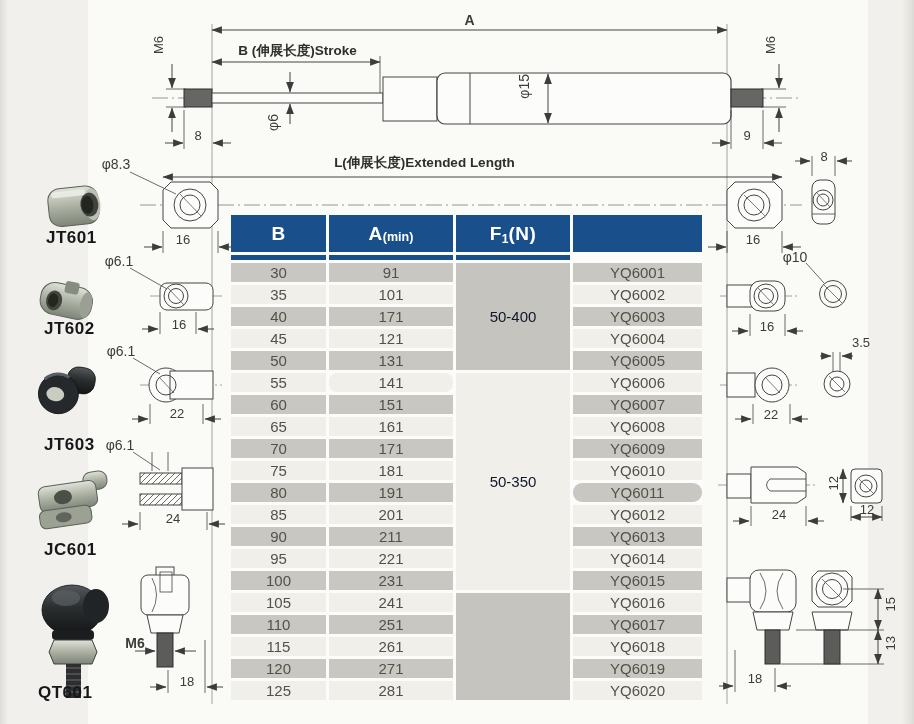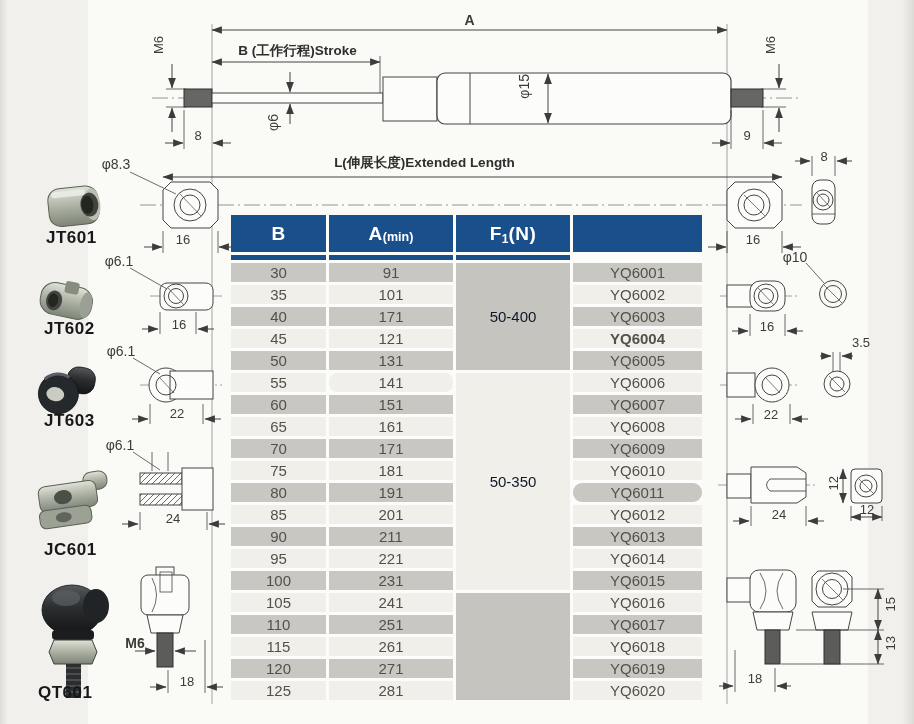--- a/index.html
+++ b/index.html
@@ -301,38 +301,38 @@
       <ellipse cx="96" cy="606" rx="13" ry="17" fill="#212426"></ellipse>
       <ellipse cx="66" cy="598" rx="14" ry="8" fill="#5a5f63" opacity="0.7"></ellipse>
       <rect x="52" y="630" width="42" height="10" rx="4" fill="#1b1d1f"></rect>
       <polygon points="54,640 92,640 97,652 92,664 54,664 49,652" fill="url(#met1)" stroke="#3f423c" stroke-width="1"></polygon>
       <rect x="66" y="664" width="15" height="34" fill="#2c2e30"></rect>
       <path d="M66,668 h15 M66,674 h15 M66,680 h15 M66,686 h15 M66,692 h15" stroke="#55585a" stroke-width="1.4"></path>
     </g>
   </svg>
 
   <div class="lbl big" style="left:212px;top:13px;width:515px;">A</div>
-  <div class="lbl cjk" style="left:210px;top:44px;width:175px;">B (工作行程)Stroke</div>
+  <div class="lbl cjk" style="left:210px;top:44px;width:175px;">B (伸展长度)Stroke</div>
   <div class="vlbl" style="left:152px;top:36px;">M6</div>
   <div class="vlbl" style="left:764px;top:36px;">M6</div>
   <div class="vlbl phi" style="left:266px;top:114px;">φ6</div>
   <div class="vlbl phi" style="left:517px;top:74px;">φ15</div>
   <div class="lbl" style="left:186px;top:129px;width:24px;">8</div>
   <div class="lbl" style="left:735px;top:129px;width:24px;">9</div>
   <div class="lbl cjk" style="left:212px;top:156px;width:425px;">L(伸展长度)Extended Length</div>
   <div class="lbl" style="left:168px;top:233px;width:30px;">16</div>
   <div class="lbl" style="left:738px;top:233px;width:30px;">16</div>
   <div class="lbl phi" style="left:96px;top:157px;width:40px;">φ8.3</div>
 
   <div class="lbl partid" style="left:46px;top:229px;">JT601</div>
   <div class="lbl phi" style="left:99px;top:254px;width:40px;">φ6.1</div>
   <div class="lbl partid" style="left:44px;top:320px;">JT602</div>
   <div class="lbl" style="left:164px;top:318px;width:30px;">16</div>
   <div class="lbl phi" style="left:101px;top:344px;width:40px;">φ6.1</div>
-  <div class="lbl partid" style="left:44px;top:412px;">JT603</div>
+  <div class="lbl partid" style="left:44px;top:436px;">JT603</div>
   <div class="lbl" style="left:162px;top:407px;width:30px;">22</div>
   <div class="lbl phi" style="left:100px;top:438px;width:40px;">φ6.1</div>
   <div class="lbl partid" style="left:44px;top:541px;">JC601</div>
   <div class="lbl" style="left:158px;top:512px;width:30px;">24</div>
   <div class="lbl big" style="left:120px;top:636px;width:30px;">M6</div>
   <div class="lbl partid" style="left:38px;top:684px;">QT601</div>
   <div class="lbl" style="left:172px;top:675px;width:30px;">18</div>
 
   <div class="lbl" style="left:812px;top:150px;width:24px;">8</div>
   <div class="lbl phi" style="left:775px;top:250px;width:40px;">φ10</div>
@@ -368,21 +368,21 @@
       <div class="td gray" style="grid-area: 3 / 2;">91</div>
       <div class="td gray" style="grid-area: 3 / 4;">YQ6001</div>
       <div class="td light" style="grid-area: 4 / 1;">35</div>
       <div class="td light" style="grid-area: 4 / 2;">101</div>
       <div class="td light" style="grid-area: 4 / 4;">YQ6002</div>
       <div class="td gray" style="grid-area: 5 / 1;">40</div>
       <div class="td gray" style="grid-area: 5 / 2;">171</div>
       <div class="td gray" style="grid-area: 5 / 4;">YQ6003</div>
       <div class="td light" style="grid-area: 6 / 1;">45</div>
       <div class="td light" style="grid-area: 6 / 2;">121</div>
-      <div class="td light" style="grid-area: 6 / 4; font-weight: bold;">YQ6004</div>
+      <div class="td light" style="grid-area: 6 / 4;">YQ6004</div>
       <div class="td gray" style="grid-area: 7 / 1;">50</div>
       <div class="td gray" style="grid-area: 7 / 2;">131</div>
       <div class="td gray" style="grid-area: 7 / 4;">YQ6005</div>
       <div class="td light" style="grid-area: 8 / 1;">55</div>
       <div class="td light" style="grid-area: 8 / 2; border-radius: 8px;">141</div>
       <div class="td light" style="grid-area: 8 / 4;">YQ6006</div>
       <div class="td gray" style="grid-area: 9 / 1;">60</div>
       <div class="td gray" style="grid-area: 9 / 2;">151</div>
       <div class="td gray" style="grid-area: 9 / 4;">YQ6007</div>
       <div class="td light" style="grid-area: 10 / 1;">65</div>

